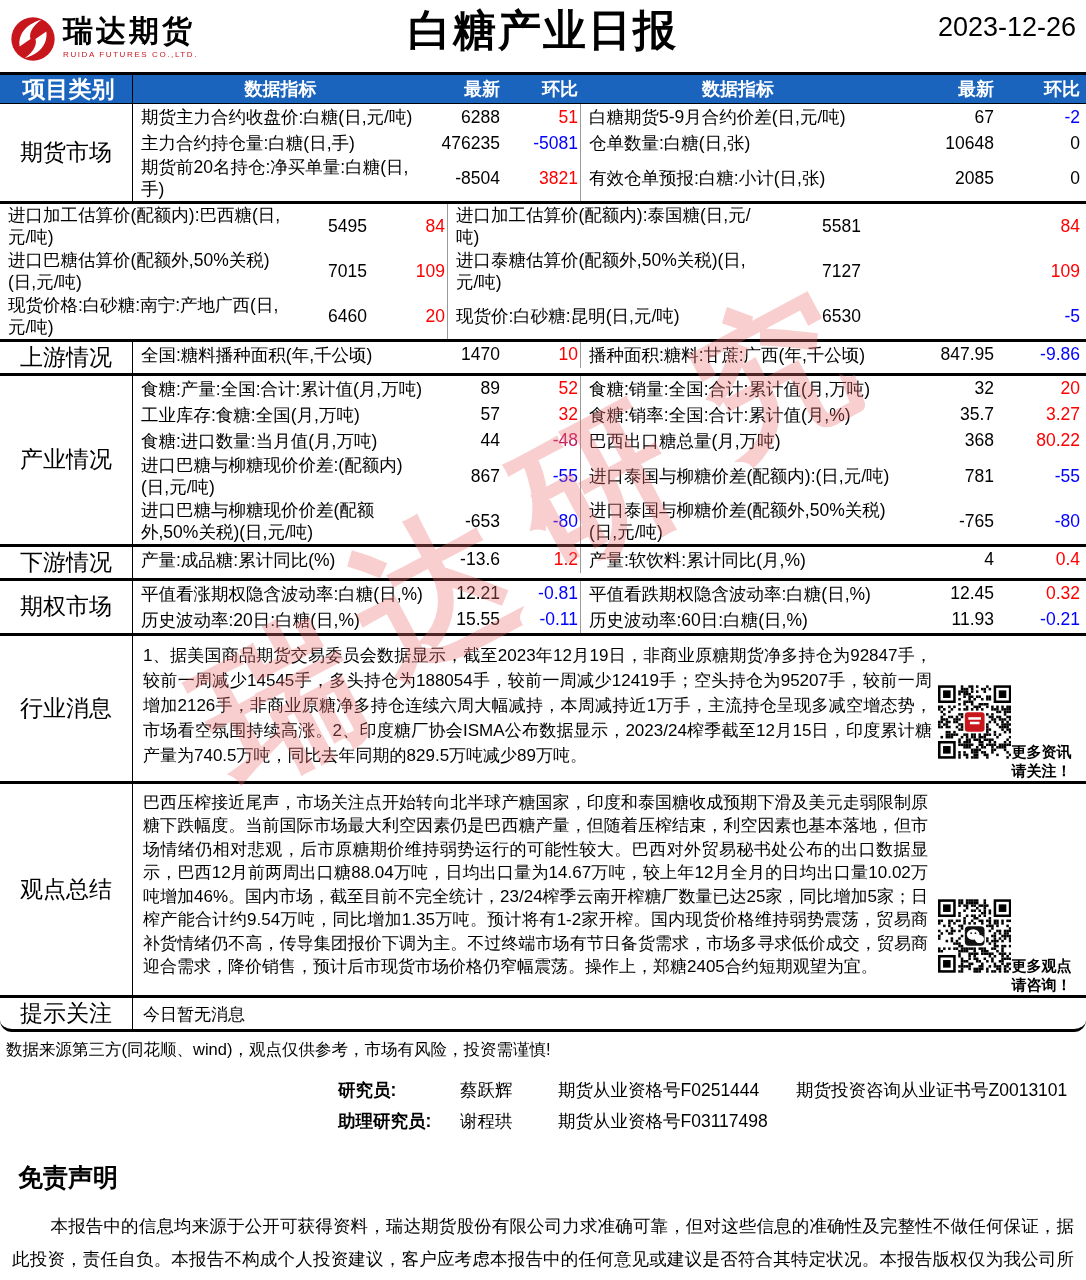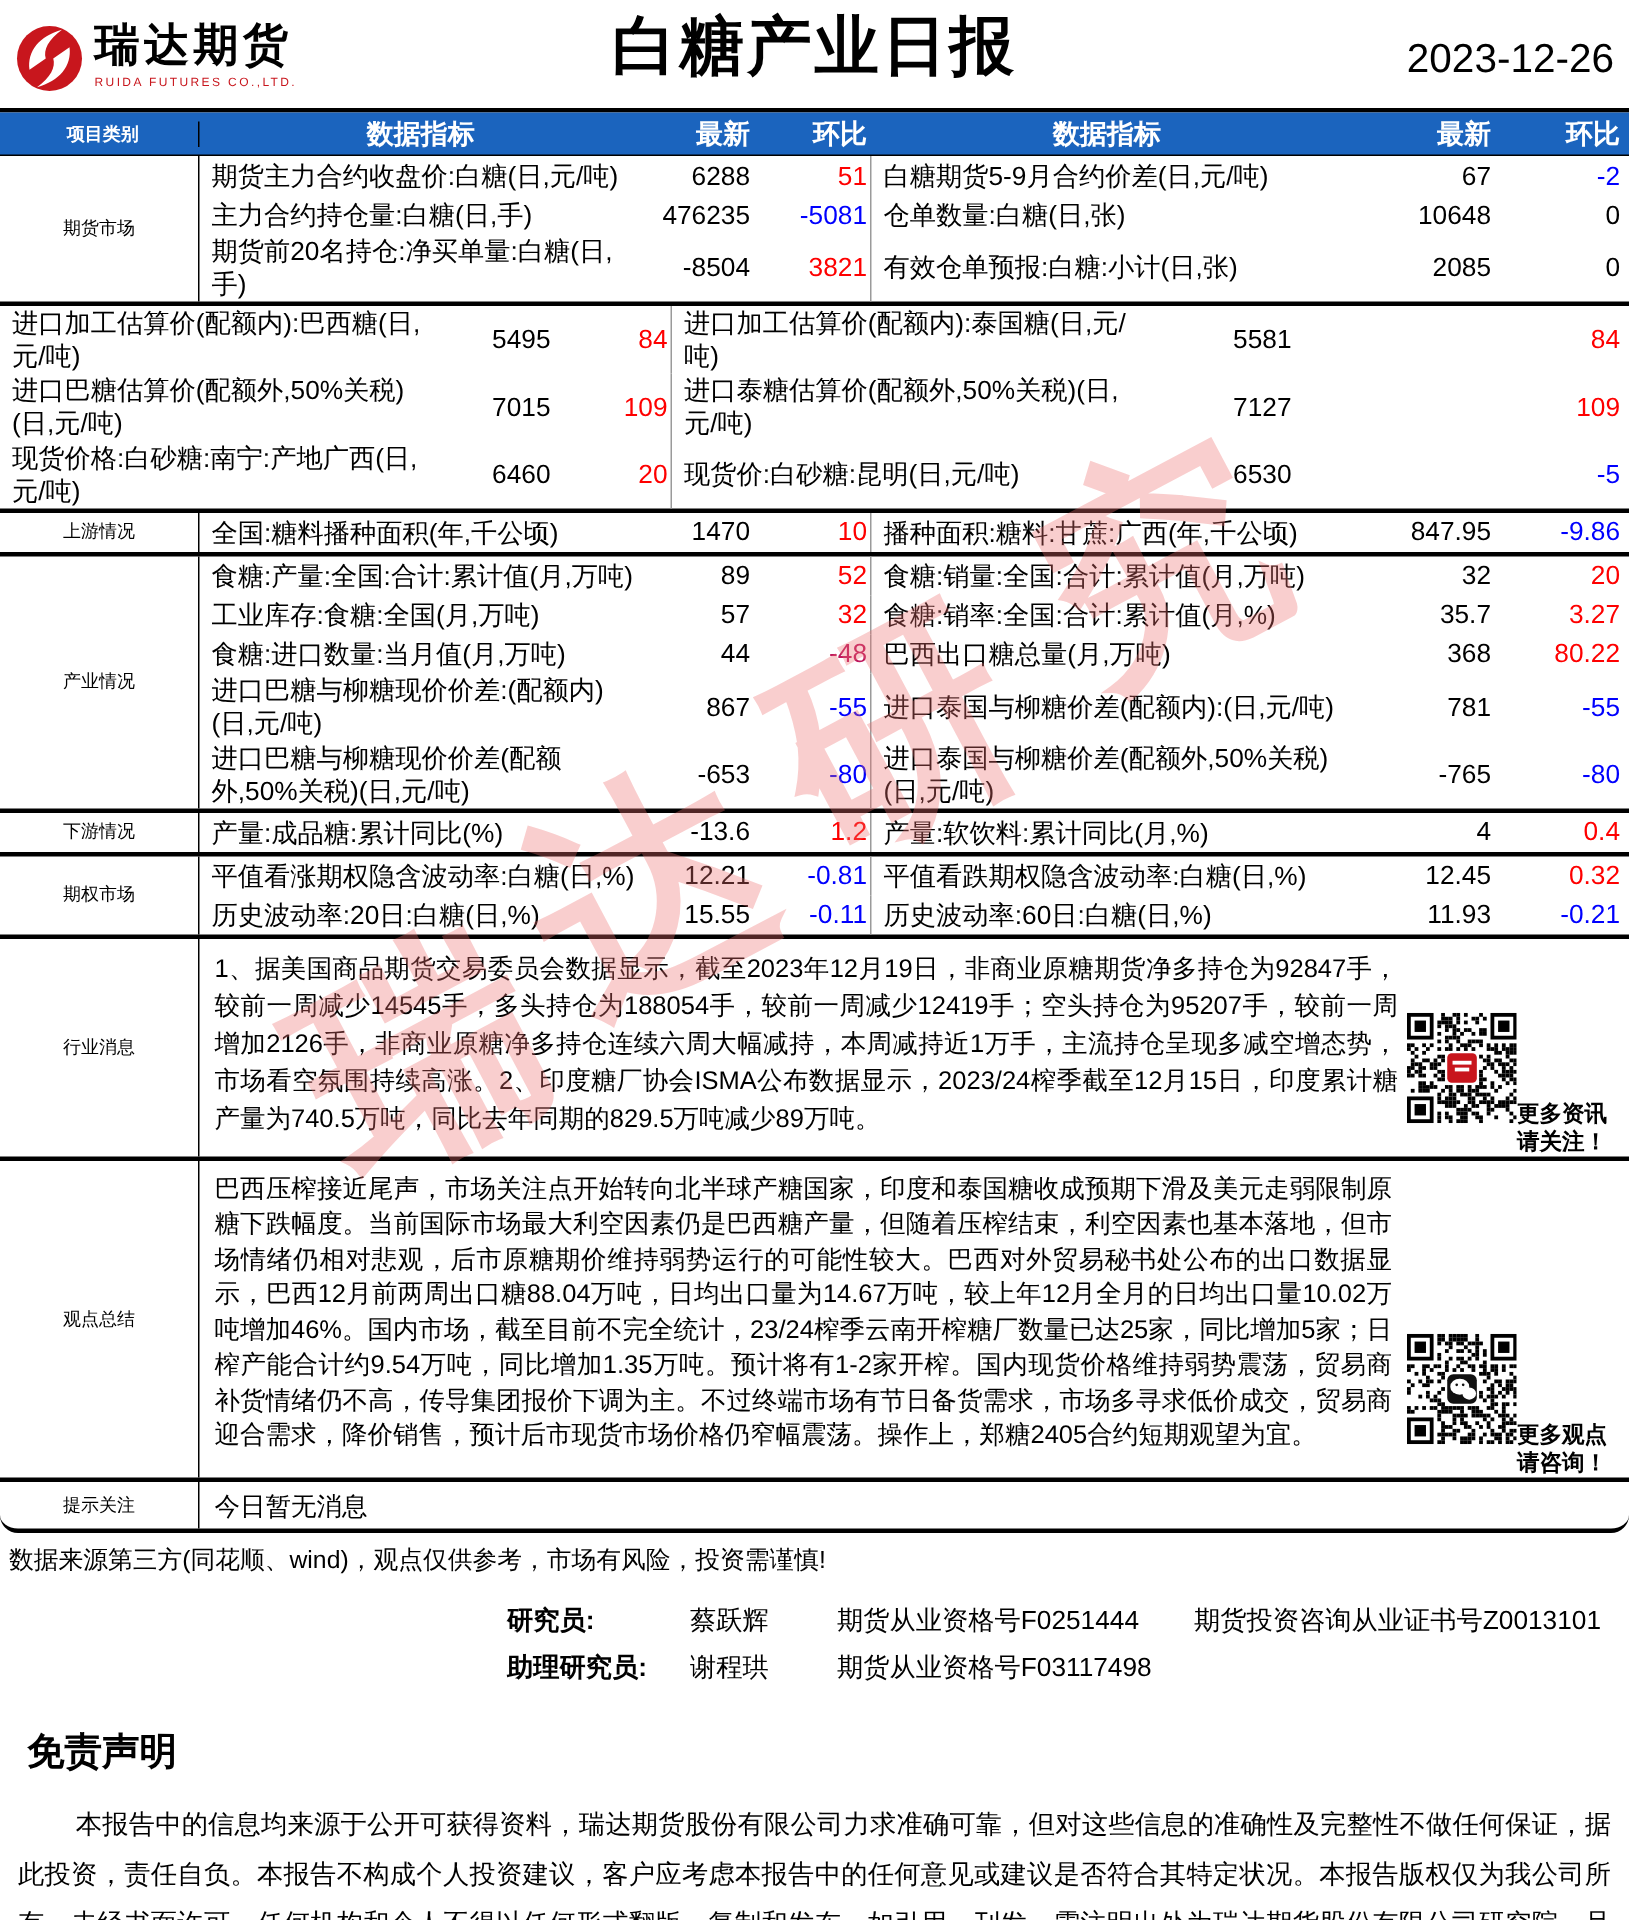--- a/index.html
+++ b/index.html
@@ -6,34 +6,34 @@
   body{width:1086px;height:1280px;overflow:hidden;position:relative;background:#fff;color:#000;
        font-family:"Liberation Sans","DejaVu Sans",sans-serif;}
   *{box-sizing:border-box}
   
   .hdr{position:relative;height:72px}
   .logo{position:absolute;left:8px;top:14px;display:flex;align-items:flex-start;gap:5px}
   .logo-icon svg{width:50px;height:50px;display:block}
   .logo-cn{font-size:30px;font-weight:bold;letter-spacing:3px;line-height:34px}
   .logo-en{font-size:8px;color:#C8161D;letter-spacing:1.6px;font-weight:normal;margin-top:2px}
   .title{position:absolute;left:0;right:0;top:2px;margin:0;text-align:center;font-size:43px;font-weight:900;letter-spacing:2px}
-  .rdate{position:absolute;right:10px;top:24px;font-size:27px}
+  .rdate{position:absolute;right:10px;top:12px;font-size:27px}
   
   .rtable{border-top:3px solid #000;position:relative;z-index:1}
   .thead{display:flex;align-items:center;background:#1B64BE;color:#fff;font-weight:bold;height:29px;font-size:18px;border-bottom:1px solid #000}
   .hc{padding:0 2px}
   .hc.cat{flex:0 0 133px;padding-left:7px}
   .hc.lbl{flex:0 0 295px;text-align:center}
   .hc.num{flex:0 0 74px;text-align:right}
   .hc.chg{flex:0 0 78px;text-align:right}
   .hc.lbl2{flex:0 0 316px;text-align:center}
   .hc.num2{flex:0 0 100px;text-align:right}
   .hc.chg2{flex:1;text-align:right;padding-right:6px}
   .section{display:flex;border-bottom:3px solid #000;align-items:stretch}
-  .cat{flex:0 0 133px;display:flex;align-items:center;justify-content:center;font-size:12px;border-right:1.5px solid #000;text-align:center}
+  .cat{flex:0 0 133px;display:flex;align-items:center;justify-content:center;font-size:23px;border-right:1.5px solid #000;text-align:center}
   .rows{flex:1;display:flex;flex-direction:column;justify-content:flex-start}
   .row{display:flex;align-items:center;min-height:26px;font-size:17.5px}
   .row.tall{min-height:45px}
   .c{padding:0 2px}
   .c.lbl{flex:0 0 295px;padding-left:8px;line-height:1.28}
   .c.num{flex:0 0 74px;text-align:right}
   .c.chg{flex:0 0 78px;text-align:right}
   .c.lbl2{flex:0 0 316px;padding-left:8px;line-height:1.28;border-left:1px solid #9a9a9a;align-self:stretch;display:flex;align-items:center}
   .c.num2{flex:0 0 100px;text-align:right}
   .c.chg2{flex:1;text-align:right;padding-right:6px}

